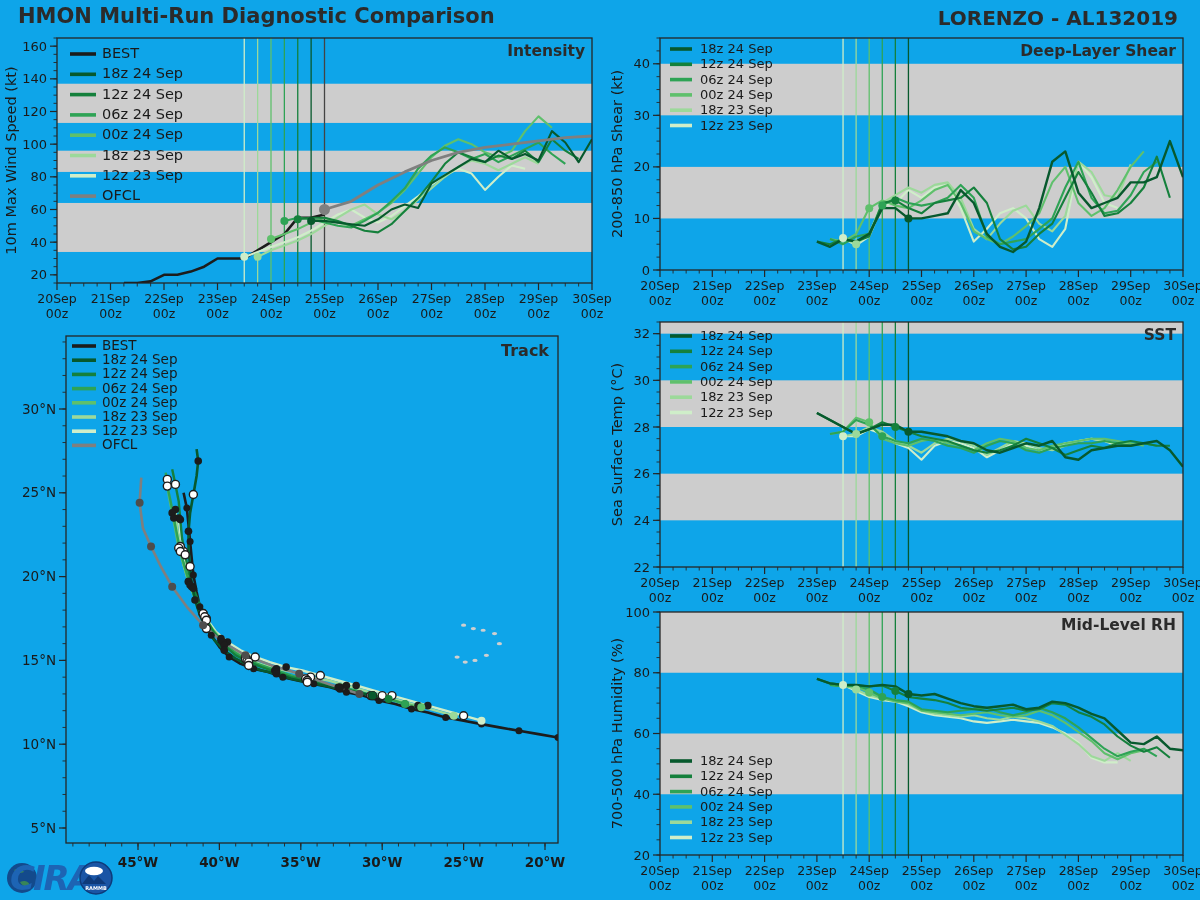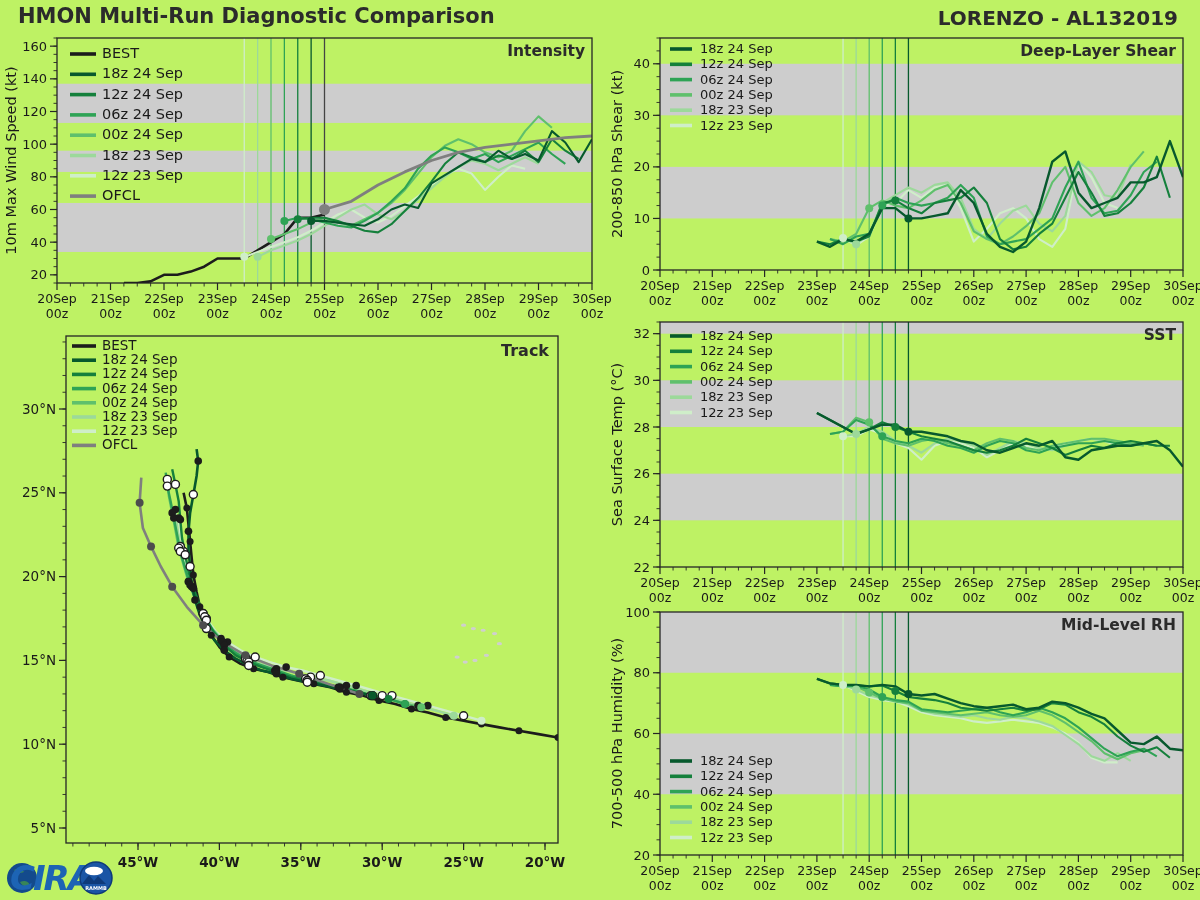--- a/index.html
+++ b/index.html
@@ -1,16 +1,16 @@
 <!DOCTYPE html>
 <html><head>
 <meta charset="utf-8">
 <style>
   html,body{margin:0;padding:0;background:#ffffff;}
-  #fig-wrap{position:relative;width:1200px;height:900px;background:#bef264;overflow:hidden;
+  #fig-wrap{position:relative;width:1200px;height:900px;background:#0ea5e9;overflow:hidden;
             font-family:"DejaVu Sans","Liberation Sans",sans-serif;}
   .fig-title{position:absolute;top:4px;left:18px;font-size:21px;font-weight:bold;color:#2b2b2b;}
   .storm-title{position:absolute;top:6px;right:22px;font-size:20px;font-weight:bold;color:#2b2b2b;}
   svg text{font-family:"DejaVu Sans","Liberation Sans",sans-serif;}
 </style>
 </head>
 <body>
 
 <div id="fig-wrap">
   <div class="fig-title">HMON Multi-Run Diagnostic Comparison</div>

